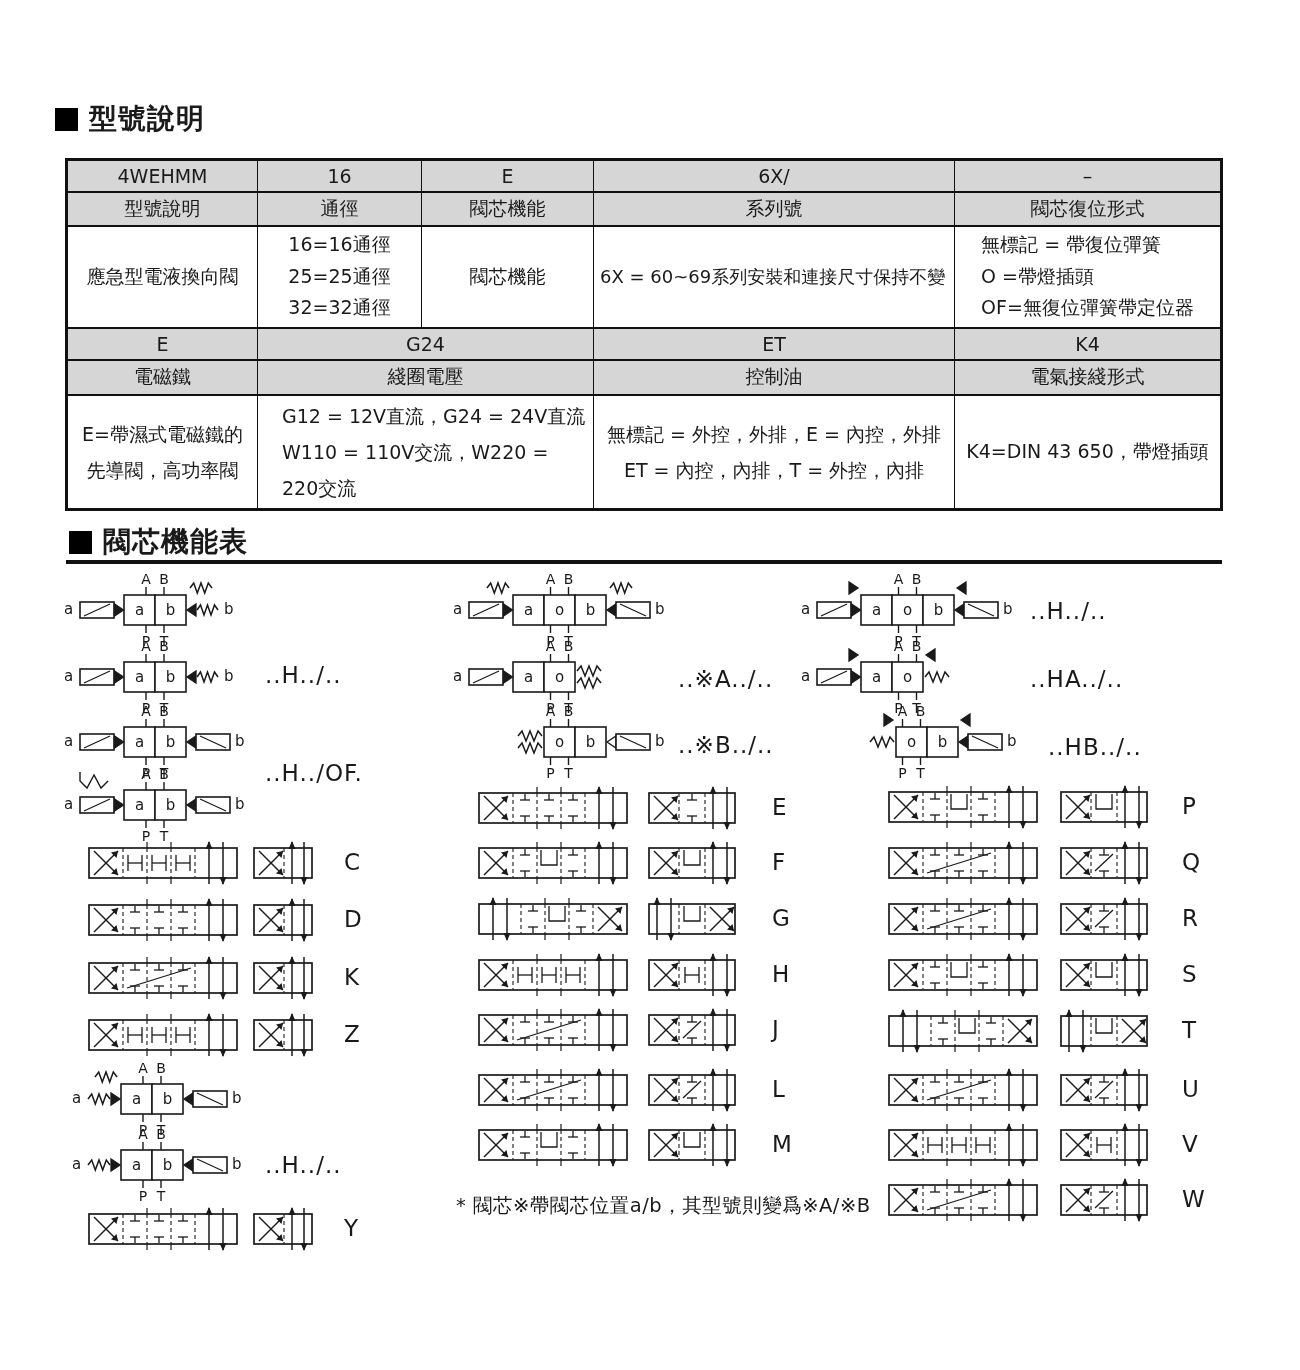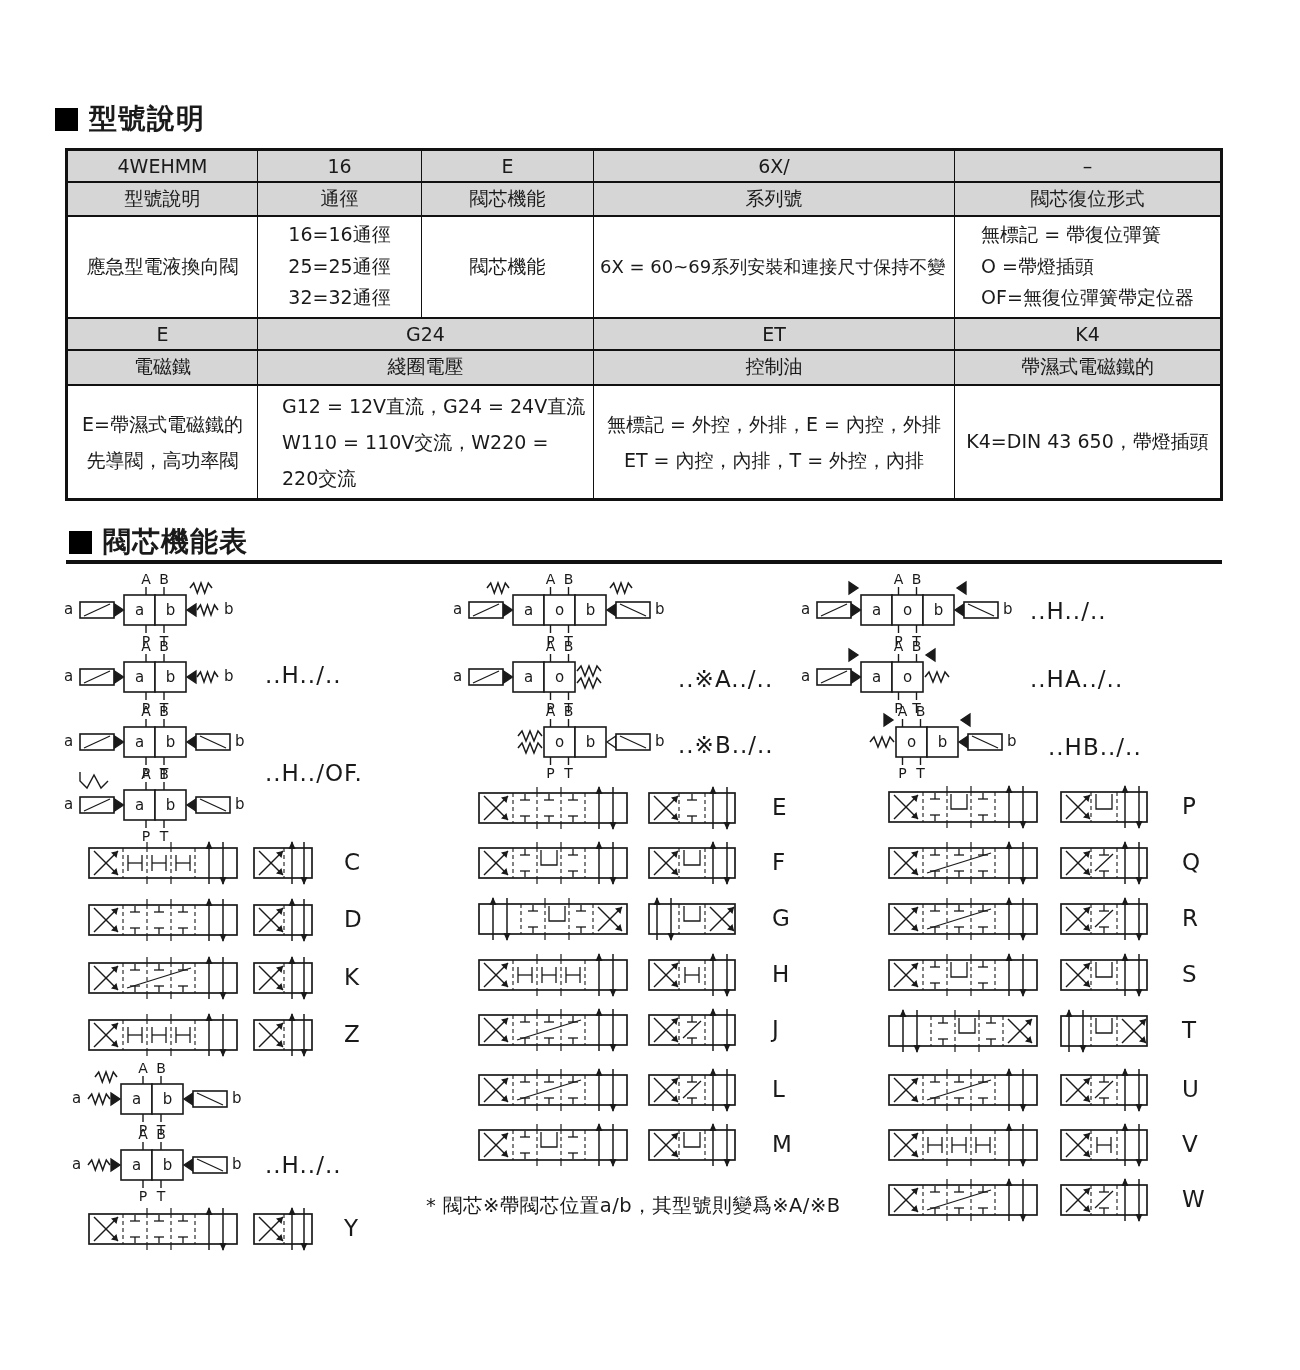--- a/index.html
+++ b/index.html
@@ -1,21 +1,21 @@
 <!DOCTYPE html>
 <html><head>
 <meta charset="utf-8">
 <style>
   html,body{margin:0;padding:0;background:#fff;}
   body{width:1300px;height:1370px;position:relative;font-family:"DejaVu Sans",sans-serif;color:#1a1a1a;}
   .title{position:absolute;display:flex;align-items:center;gap:11px;font-size:28px;font-weight:600;letter-spacing:1px;}
   .sq{width:23px;height:23px;background:#000;display:inline-block;flex:0 0 auto;}
   .rule{position:absolute;background:#111;}
   
-  table.mtable{position:absolute;left:65px;top:148px;width:1155px;border-collapse:collapse;table-layout:fixed;border:3px solid #111;}
+  table.mtable{position:absolute;left:65px;top:158px;width:1155px;border-collapse:collapse;table-layout:fixed;border:3px solid #111;}
   table.mtable td{border:1.6px solid #111;border-top-width:2.2px;border-bottom-width:2.2px;text-align:center;vertical-align:middle;font-size:19px;padding:2px 4px;}
   tr.gray td{background:#d6d6d6;}
   .lines{display:inline-block;text-align:left;line-height:1.65;}
   .cell-left{text-align:left !important;padding-left:6px !important;font-size:18px !important;}
   .pad-l{padding-left:20px !important;}
   .two-line{line-height:1.9;}
   
   .pilot{position:absolute;width:240px;height:80px;}
   .pilot svg{position:absolute;left:0;top:0;overflow:visible;}
   .code{position:absolute;font-size:23px;letter-spacing:1px;white-space:nowrap;}
@@ -85,21 +85,21 @@
   <tr class="gray" style="height:32px">
     <td>E</td>
     <td colspan="2">G24</td>
     <td>ET</td>
     <td>K4</td>
   </tr>
   <tr class="gray" style="height:35px">
     <td>電磁鐵</td>
     <td colspan="2">綫圈電壓</td>
     <td>控制油</td>
-    <td>帶濕式電磁鐵的</td>
+    <td>電氣接綫形式</td>
   </tr>
   <tr style="height:94px">
     <td class="two-line">
       <div>E=帶濕式電磁鐵的</div>
       <div>先導閥，高功率閥</div>
     </td>
     <td colspan="2">
       <div class="lines two-line pad-l" style="text-align:left">
         <div>G12   = 12V直流，G24   = 24V直流</div>
         <div>W110 = 110V交流，W220 = 220交流</div>
@@ -1373,15 +1373,15 @@
       <polygon points="65,1 61.5,9 68.5,9" fill="#1a1a1a"></polygon>
       <polygon points="79,45 75.5,37 82.5,37" fill="#1a1a1a"></polygon>
       <line x1="44" y1="9" x2="44" y2="15" stroke="#1a1a1a" stroke-width="1.3"></line>
       <line x1="39" y1="15" x2="49" y2="15" stroke="#1a1a1a" stroke-width="1.3"></line>
       <line x1="44" y1="37" x2="44" y2="31" stroke="#1a1a1a" stroke-width="1.3"></line>
       <line x1="39" y1="31" x2="49" y2="31" stroke="#1a1a1a" stroke-width="1.3"></line>
       <line x1="35" y1="31" x2="53" y2="14" stroke="#1a1a1a" stroke-width="1.3"></line>
     </svg>
   </div>
 
-<div class="footnote" style="left:426px;top:1192px">
+<div class="footnote" style="left:456px;top:1192px">
   <div>* 閥芯※帶閥芯位置a/b，其型號則變爲※A/※B</div>
 </div>
 
 </body></html>

